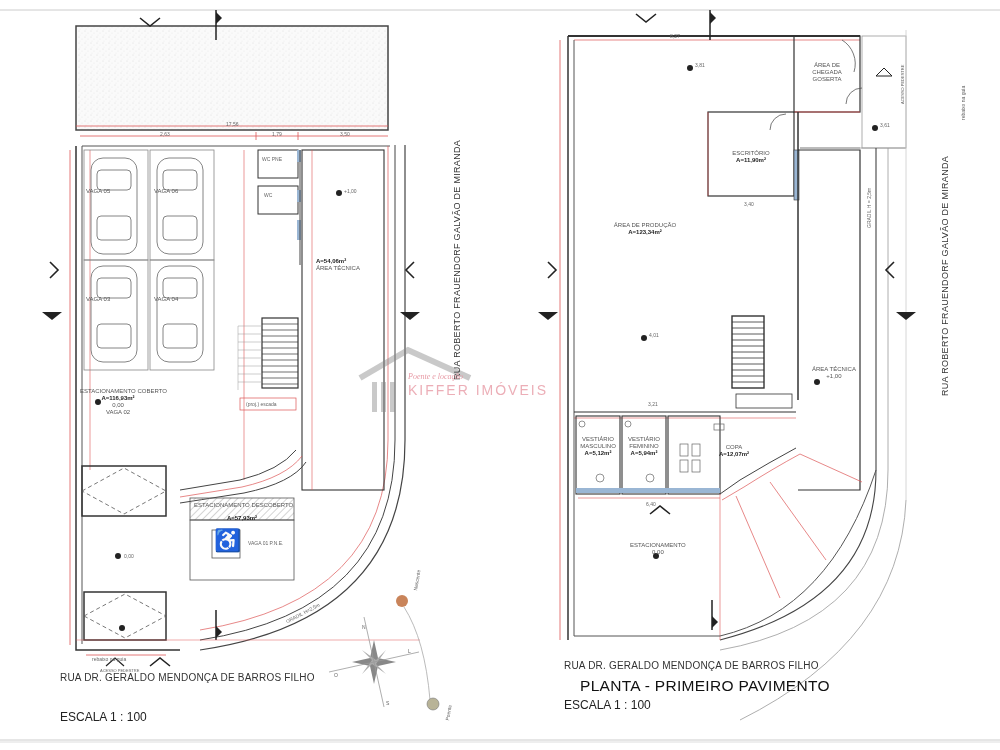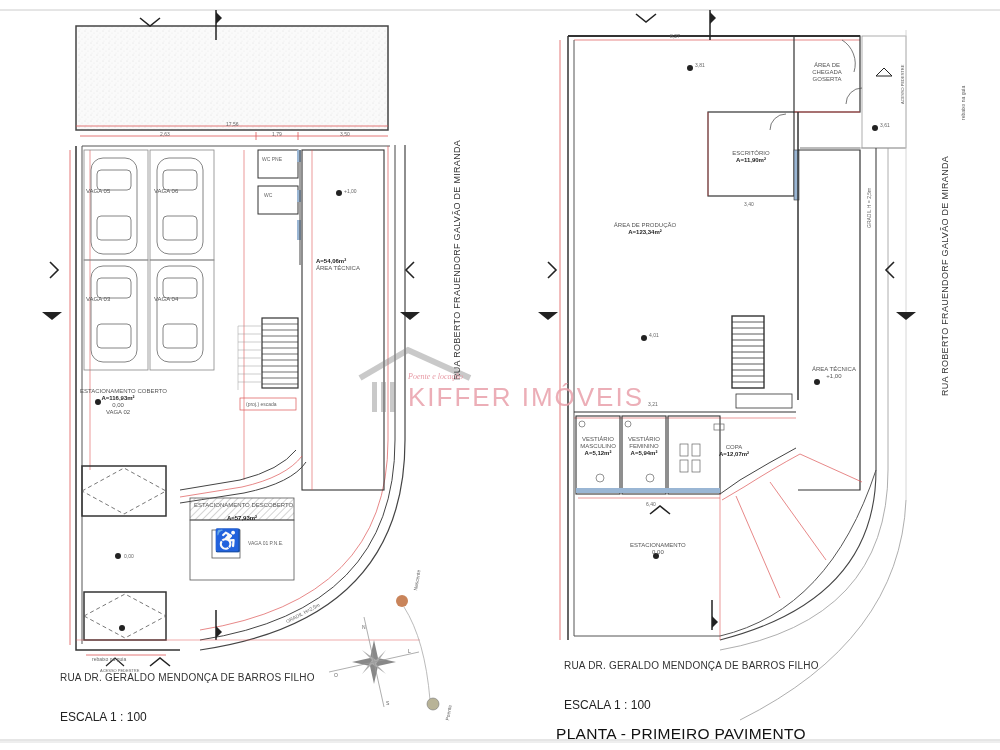--- a/index.html
+++ b/index.html
@@ -7,21 +7,21 @@
   .sheet { position: absolute; left: 0; top: 0; width: 1000px; height: 750px; }
   svg { position: absolute; left: 0; top: 0; }
   .lbl { position: absolute; white-space: nowrap; font-family: "Liberation Sans", sans-serif; color: #555; }
   .tiny { font-size: 5px; color: #666; }
   .small { font-size: 6px; color: #555; text-align: center; line-height: 7px; }
   .street { font-size: 10px; color: #333; letter-spacing: 0.2px; text-align: right; }
   .title { font-size: 15.5px; color: #111; letter-spacing: 0.3px; }
   .scale { font-size: 12px; color: #222; }
   .vert { transform-origin: left top; transform: rotate(-90deg); font-size: 9px; color: #333; letter-spacing: 0.3px; }
   .wm-tag { font-size: 8px; color: #e79aa5; font-style: italic; font-family: "Liberation Serif", serif; }
-  .wm-name { font-size: 26px; color: #e9a1ab; letter-spacing: 2px; opacity: 0.85; }
+  .wm-name { font-size: 14px; color: #e9a1ab; letter-spacing: 2px; opacity: 0.85; }
   .area { font-size: 6px; color: #222; font-weight: bold; }
 </style>
 </head>
 <body>
 
 <div class="sheet">
 
   <svg width="1000" height="750">
     <defs>
       <pattern id="gravel" width="6" height="6" patternUnits="userSpaceOnUse">
@@ -353,21 +353,21 @@
   <div class="lbl tiny" style="left:900px;top:104px;transform-origin:left top;transform:rotate(-90deg);font-size:4px;">ACESSO PEDESTRE</div>
 
   <div class="lbl tiny" style="left:670px;top:33px;">8,27</div>
   <div class="lbl tiny" style="left:744px;top:201px;">3,40</div>
   <div class="lbl tiny" style="left:648px;top:401px;">3,21</div>
   <div class="lbl tiny" style="left:646px;top:501px;">6,40</div>
 
   <div class="lbl vert" style="left:940px;top:396px;">RUA ROBERTO FRAUENDORF GALVÃO DE MIRANDA</div>
 
   <div class="lbl street" style="left:564px;top:660px;">RUA DR. GERALDO MENDONÇA DE BARROS FILHO</div>
-  <div class="lbl title" style="left:556px;top:677px;margin-top:48px;">PLANTA - PRIMEIRO PAVIMENTO</div>
+  <div class="lbl title" style="left:580px;top:677px;">PLANTA - PRIMEIRO PAVIMENTO</div>
   <div class="lbl scale" style="left:564px;top:698px;">ESCALA 1 : 100</div>
 
   <div class="lbl tiny" style="left:362px;top:624px;">N</div>
   <div class="lbl tiny" style="left:386px;top:700px;">S</div>
   <div class="lbl tiny" style="left:408px;top:648px;">L</div>
   <div class="lbl tiny" style="left:334px;top:672px;">O</div>
   <div class="lbl tiny" style="left:412px;top:590px;transform-origin:left top;transform:rotate(-80deg);">Nascente</div>
   <div class="lbl tiny" style="left:444px;top:720px;transform-origin:left top;transform:rotate(-80deg);">Poente</div>
 
   <div class="lbl wm-tag" style="left:408px;top:372px;">Poente e locação</div>

